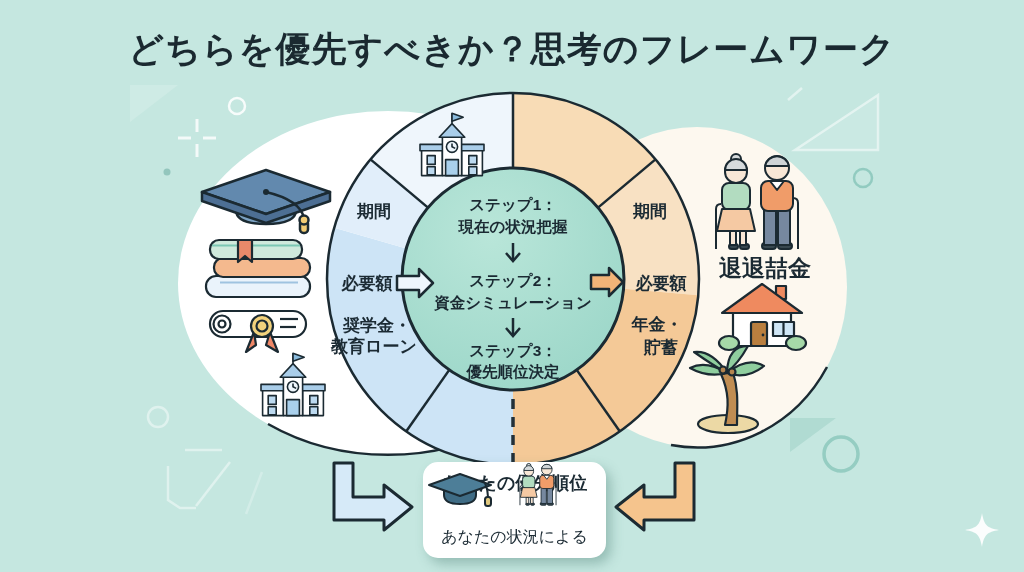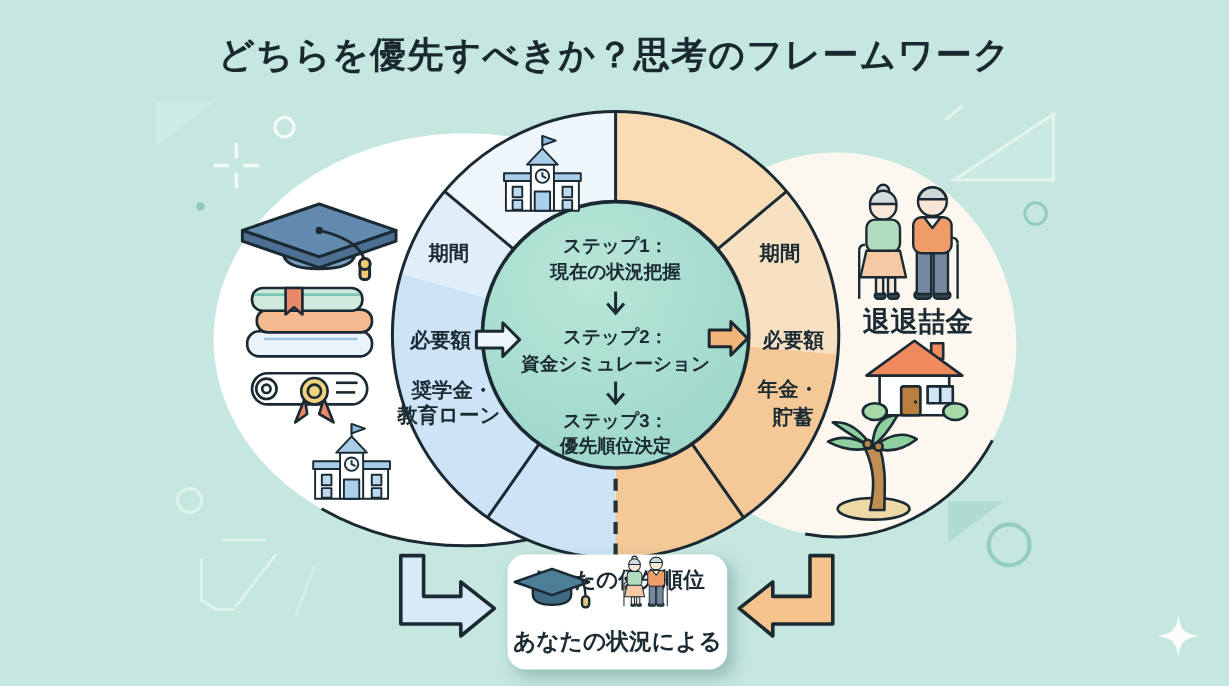--- a/index.html
+++ b/index.html
@@ -1,26 +1,26 @@
 <!DOCTYPE html>
 <html><head>
 <meta charset="utf-8">
 <style>
   html,body{margin:0;padding:0;background:#c5e7e0;}
   .stage{position:relative;width:1024px;height:572px;background:#c5e7e0;overflow:hidden;
          font-family:"Liberation Sans","DejaVu Sans",sans-serif;color:#1b2a33;}
   .stage svg{position:absolute;left:0;top:0;}
   .title{position:absolute;top:26px;left:0;width:100%;text-align:center;margin:0;
-         font-size:30px;font-weight:800;letter-spacing:1px;color:#1a2930;}
+         font-size:35px;font-weight:800;letter-spacing:1px;color:#1a2930;}
   .result-box{position:absolute;left:423px;top:462px;width:183px;height:96px;background:#ffffff;
          border-radius:15px;box-shadow:5px 6px 12px rgba(70,120,110,.38);
          display:flex;flex-direction:column;align-items:center;justify-content:space-between;
          padding:9px 6px 10px;box-sizing:border-box;}
   .result-title{font-size:18px;font-weight:800;white-space:nowrap;}
-  .result-note{font-size:19px;font-weight:700;white-space:nowrap;}
+  .result-note{font-size:16px;font-weight:400;white-space:nowrap;}
   text.t{fill:#1b2a33;font-weight:700;font-family:"Liberation Sans","DejaVu Sans",sans-serif;}
 </style>
 </head>
 <body>
 
 <div class="stage">
 
 <svg width="1024" height="572" viewBox="0 0 1024 572">
   <defs>
     <radialGradient id="gMint" cx="40%" cy="30%" r="80%">

